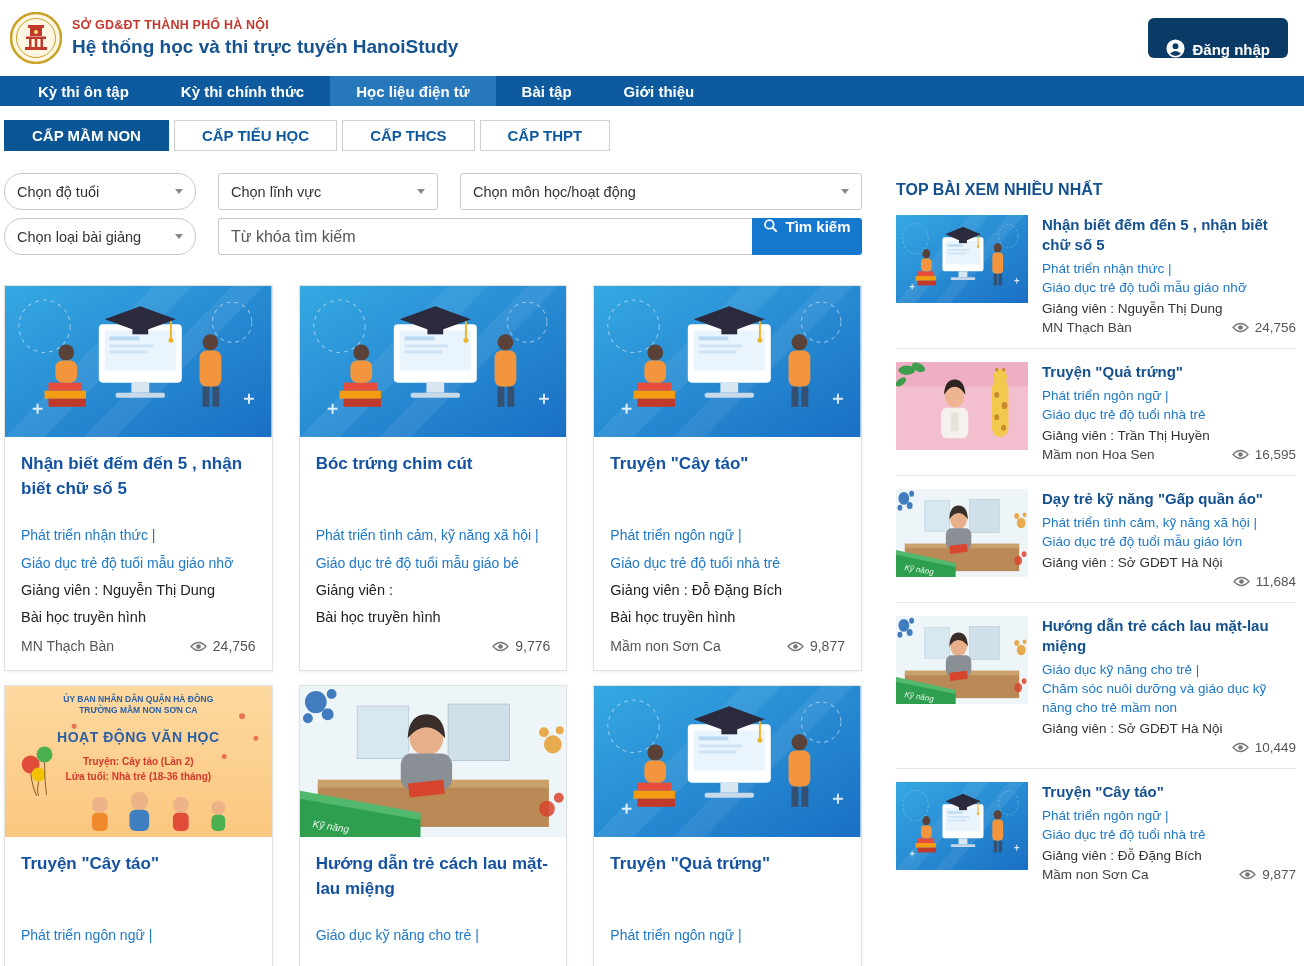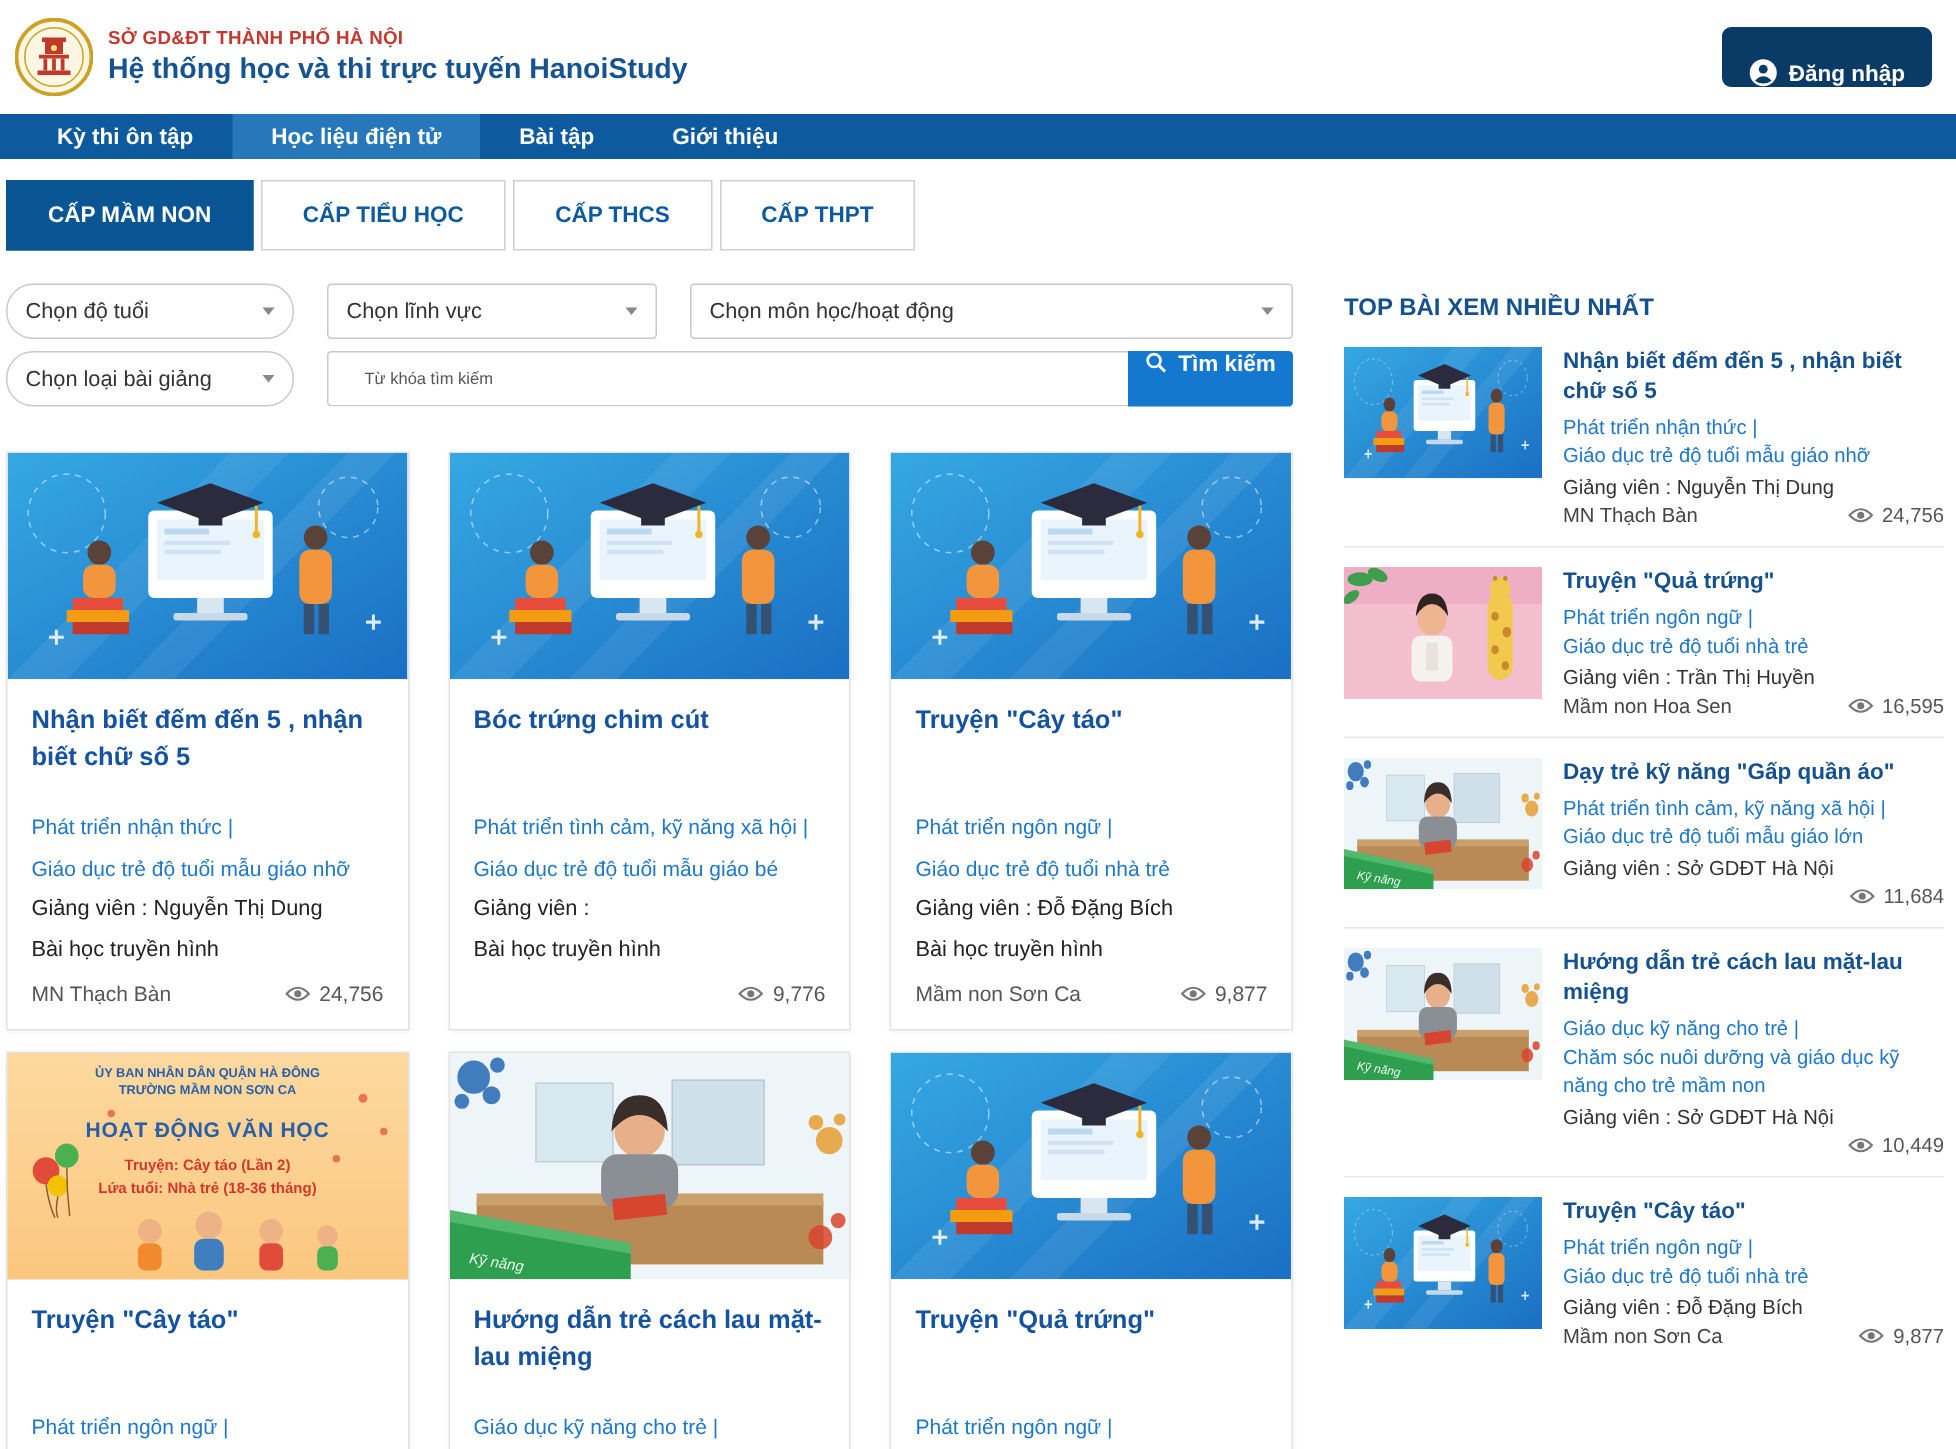--- a/index.html
+++ b/index.html
@@ -15,38 +15,38 @@
   .login-btn { margin-left:auto; background:#0a3a66; color:#fff; border:none; border-radius:6px; height:40px; padding:0 18px; font-size:15px; font-weight:bold; display:flex; align-items:flex-end; gap:8px; cursor:pointer; font-family:inherit; }
   .login-btn svg { width:19px; height:19px; }
 
   
   .nav { background:#0d5a9e; display:flex; height:30px; padding-left:12px; }
   .nav-item { display:flex; align-items:center; padding:0 26px; color:#fff; font-size:15px; font-weight:bold; cursor:pointer; }
   .nav-item.active { background:#2678bb; }
 
   
   .tabs { display:flex; gap:5px; margin:14px 0 0; padding-left:4px; }
-  .tab { height:47px; display:flex; align-items:center; padding:0 27px; background:#fff; border:1px solid #cfcfcf; color:#0d5a9e; font-weight:bold; font-size:15px; cursor:pointer; font-family:inherit; }
+  .tab { height:31px; display:flex; align-items:center; padding:0 27px; background:#fff; border:1px solid #cfcfcf; color:#0d5a9e; font-weight:bold; font-size:15px; cursor:pointer; font-family:inherit; }
   .tab.active { background:#0a5594; border-color:#0a5594; color:#fff; }
 
   
   .content { display:flex; margin-top:22px; padding:0 8px 0 4px; }
   .left { width:858px; flex:none; }
   .sidebar { flex:1; margin-left:34px; min-width:0; }
 
   
   .filters { display:flex; flex-direction:column; gap:8px; }
   .frow { display:flex; gap:22px; }
   .select { height:37px; border:1px solid #c9c9c9; border-radius:3px; display:flex; align-items:center; justify-content:space-between; padding:0 12px; font-size:14.5px; color:#333; background:#fff; cursor:pointer; }
   .sel-age, .sel-lesson-type { width:192px; flex:none;border-radius:18px; }
   .sel-field { width:220px; flex:none; }
   .sel-subject { flex:1; }
   .caret { width:0; height:0; border-left:4px solid transparent; border-right:4px solid transparent; border-top:5px solid #888; margin-left:10px; flex:none; }
   .search-group { display:flex; flex:1; }
-  .keyword { flex:1; height:37px; border:1px solid #c9c9c9; border-right:none; border-radius:3px 0 0 3px; padding:0 24px; font-size:11px; color:#14532d; font-family:inherit; outline:none; }
+  .keyword { flex:1; height:37px; border:1px solid #c9c9c9; border-right:none; border-radius:3px 0 0 3px; padding:0 12px; font-size:16px; color:#14532d; font-family:inherit; outline:none; }
   .keyword::placeholder { color:#555; }
   .search-btn { width:110px; height:37px; background:#1478cf; color:#fff; border:none; border-radius:0 3px 3px 0; font-size:15px; font-weight:bold; display:flex; align-items:flex-start; justify-content:center; gap:7px; cursor:pointer; font-family:inherit; flex:none; }
   .search-btn svg { width:15px; height:15px; }
 
   
   .cards { display:grid; grid-template-columns:repeat(3,1fr); gap:14px 26px; margin-top:30px; }
   .card { border:1px solid #e2e2e2; background:#fff; box-shadow:0 1px 3px rgba(0,0,0,.06); }
   .thumb { height:151px; position:relative; overflow:hidden; cursor:pointer; }
   .thumb svg.fill { width:100%; height:100%; display:block; }
   .card-body { padding:14px 16px; }
@@ -235,20 +235,21 @@
     <button class="login-btn">
       <svg>
           <use href="#personIcon"></use>
         </svg>
       <span>Đăng nhập</span>
     </button>
   </div>
 
   <div class="nav">
     <div class="nav-item">Kỳ thi ôn tập</div>
+    <div class="nav-item">Kỳ thi chính thức</div>
     <div class="nav-item active">Học liệu điện tử</div>
     <div class="nav-item">Bài tập</div>
     <div class="nav-item">Giới thiệu</div>
   </div>
 
   <div class="tabs">
     <button class="tab active">CẤP MẦM NON</button>
     <button class="tab">CẤP TIỂU HỌC</button>
     <button class="tab">CẤP THCS</button>
     <button class="tab">CẤP THPT</button>

